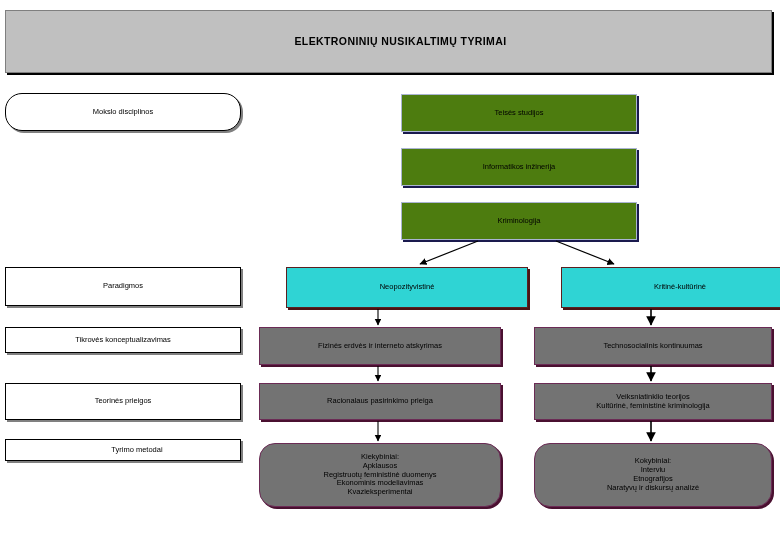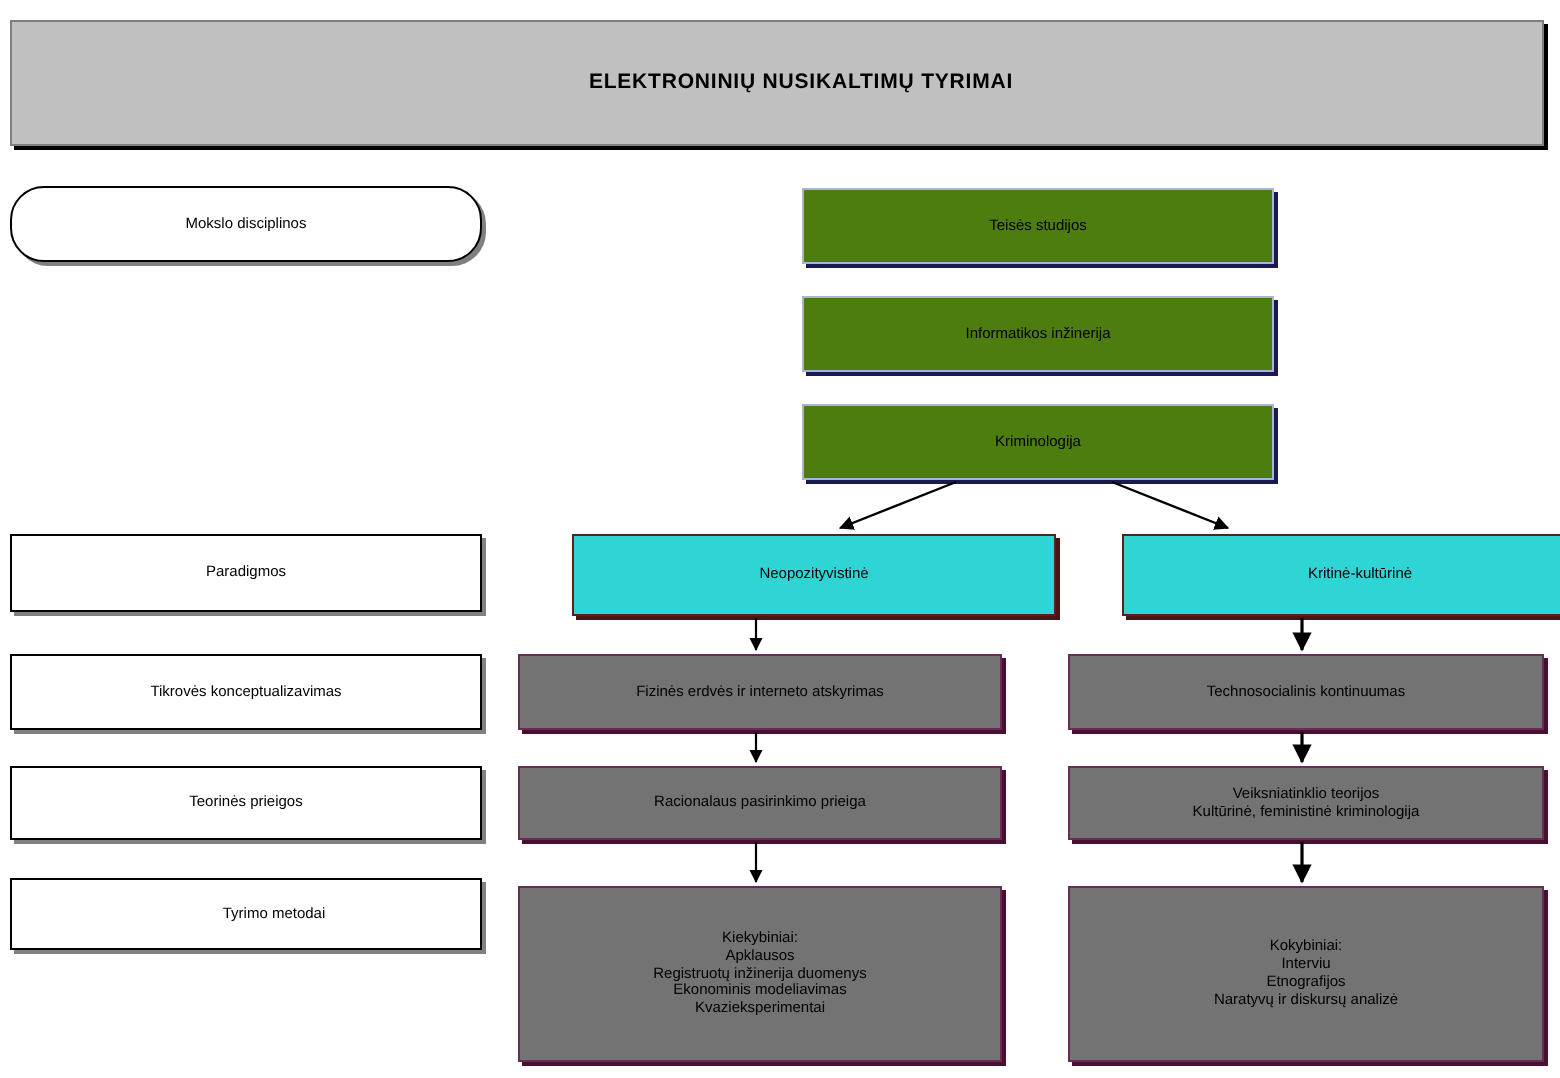--- a/index.html
+++ b/index.html
@@ -76,26 +76,26 @@
     border: 1px solid #6b2b55;
     box-shadow: 2px 2px 0 0 #4a1030;
     font-size: 7.5px;
   }
   .col-left  { left: 259px; width: 242px; }
   .col-right { left: 534px; width: 238px; }
 
   .r-paradigm { top: 267px; height: 41px; margin-left: 27px; }
   .r-concept  { top: 327px; height: 38px; }
   .r-theory   { top: 383px; height: 37px; }
-  .r-methods  { top: 443px; height: 88px; }
+  .r-methods  { top: 443px; height: 64px; border-radius: 16px; }
 
   .l-paradigm { top: 267px; height: 39px; }
-  .l-concept  { top: 327px; height: 38px; }
+  .l-concept  { top: 327px; height: 26px; }
   .l-theory   { top: 383px; height: 37px; }
-  .l-methods  { top: 439px; height: 36px; padding-left: 28px; }
+  .l-methods  { top: 439px; height: 22px; padding-left: 28px; }
 
   .y1 { top: 94px;  height: 38px; }
   .y2 { top: 148px; height: 38px; }
   .y3 { top: 202px; height: 38px; }
 
   .lbl1 { top: 93px;  height: 38px; border-radius: 17px; }
 
   .multiline { flex-direction: column; }
   .multiline span { display: block; }
 
@@ -135,21 +135,21 @@
     <span>Racionalaus pasirinkimo prieiga</span>
   </div>
   <div class="box pink col-right r-theory multiline">
     <span>Veiksniatinklio teorijos</span>
     <span>Kultūrinė, feministinė kriminologija</span>
   </div>
 
   <div class="box pink col-left r-methods multiline">
     <span>Kiekybiniai:</span>
     <span>Apklausos</span>
-    <span>Registruotų inžinerija duomenys</span>
+    <span>Registruotų feministinė duomenys</span>
     <span>Ekonominis modeliavimas</span>
     <span>Kvazieksperimentai</span>
   </div>
   <div class="box pink col-right r-methods multiline">
     <span>Kokybiniai:</span>
     <span>Interviu</span>
     <span>Etnografijos</span>
     <span>Naratyvų ir diskursų analizė</span>
   </div>
 

